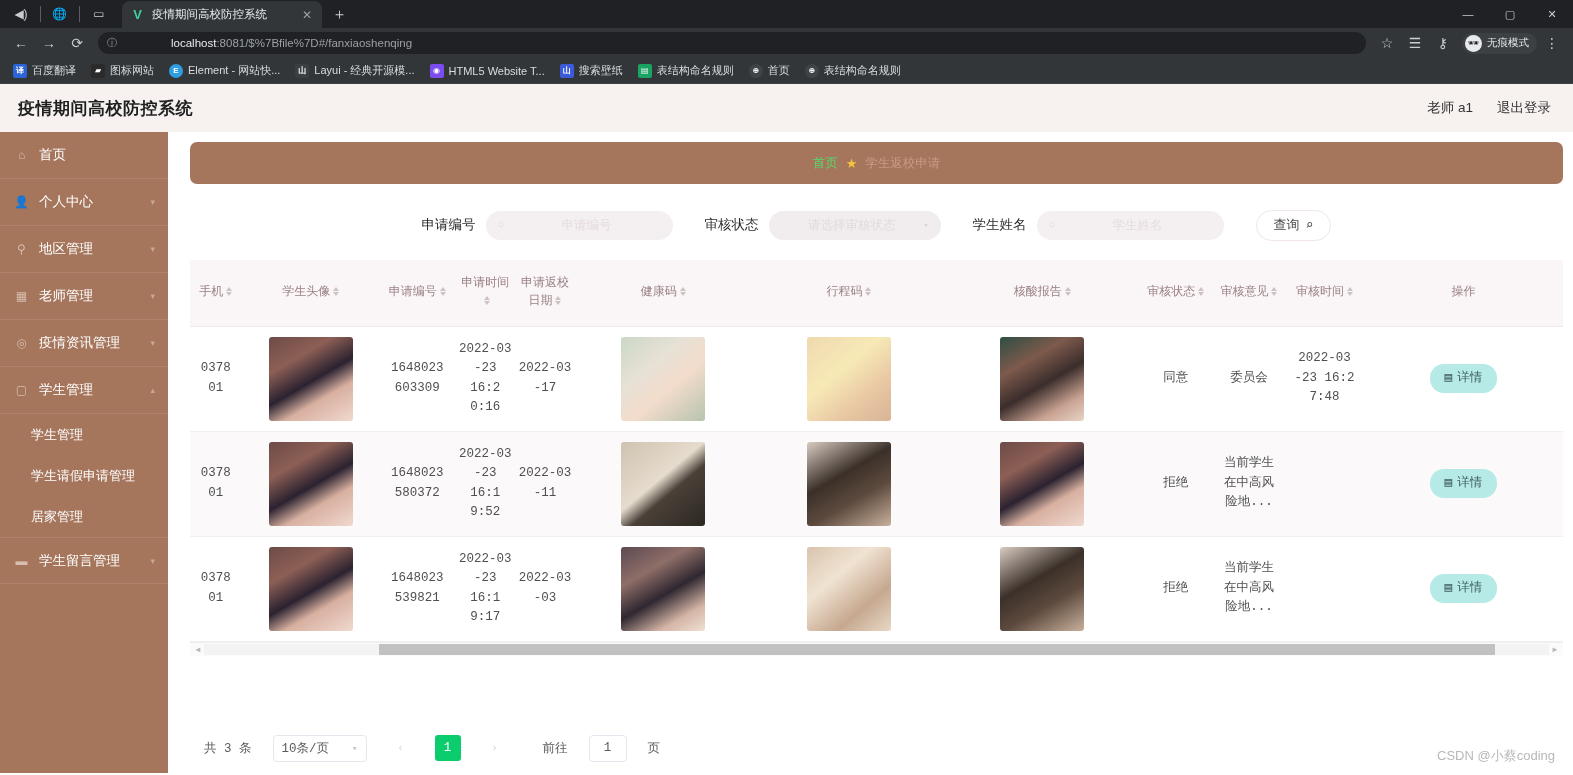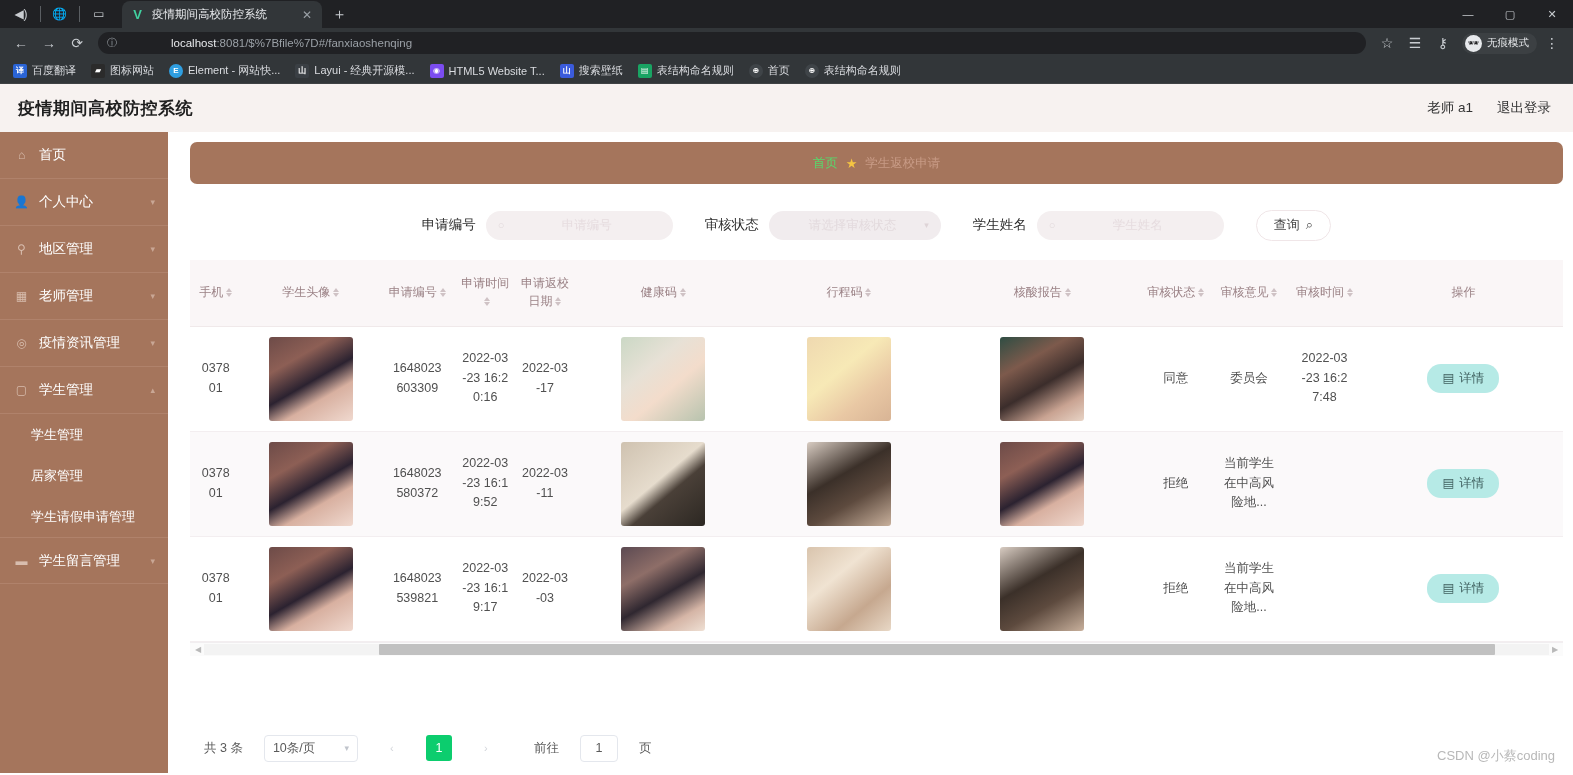--- a/index.html
+++ b/index.html
@@ -140,21 +140,21 @@
   }
   .banner {
     height: 42px; background: #a5755c; border-radius: 7px;
     display: flex; align-items: center; justify-content: center; gap: 8px;
     margin-bottom: 6px; flex: none;
   }
   .bc-home { color: #57d96c; font-size: 12.5px; }
   .bc-star { color: #f5c542; font-size: 13px; }
   .bc-cur { color: #c89b86; font-size: 12.5px; }
 
-  .panel { flex: 1; display: flex; flex-direction: column; min-height: 0; }
+  .panel { flex: 1; display: flex; flex-direction: column; min-height: 0; font-family: Liberation Mono, monospace; }
 
   .filter-row {
     height: 70px; display: flex; align-items: center; justify-content: center;
     gap: 0px; flex: none;
   }
   .f-label { font-size: 13.5px; color: #2b2b2b; margin-right: 10px; }
   .f-input {
     width: 187px; height: 29px; border-radius: 15px; background: #f4eff0;
     display: flex; align-items: center; padding: 0 12px; gap: 8px;
     margin-right: 32px;
@@ -378,22 +378,22 @@
         <span>疫情资讯管理</span>
         <span class="nav-arrow">▾</span>
       </div>
       <div class="nav-item open">
         <span class="nav-ico-box">▢</span>
         <span>学生管理</span>
         <span class="nav-arrow">▴</span>
       </div>
       <div class="subnav">
         <div class="subnav-item">学生管理</div>
+        <div class="subnav-item">学生请假申请管理</div>
         <div class="subnav-item">居家管理</div>
-        <div class="subnav-item">学生请假申请管理</div>
       </div>
       <div class="nav-item" style="border-top:1px solid #b0826b">
         <span class="nav-ico-box">▬</span>
         <span>学生留言管理</span>
         <span class="nav-arrow">▾</span>
       </div>
       <div class="sidebar-fill"></div>
     </div>
 
     <div class="content">

